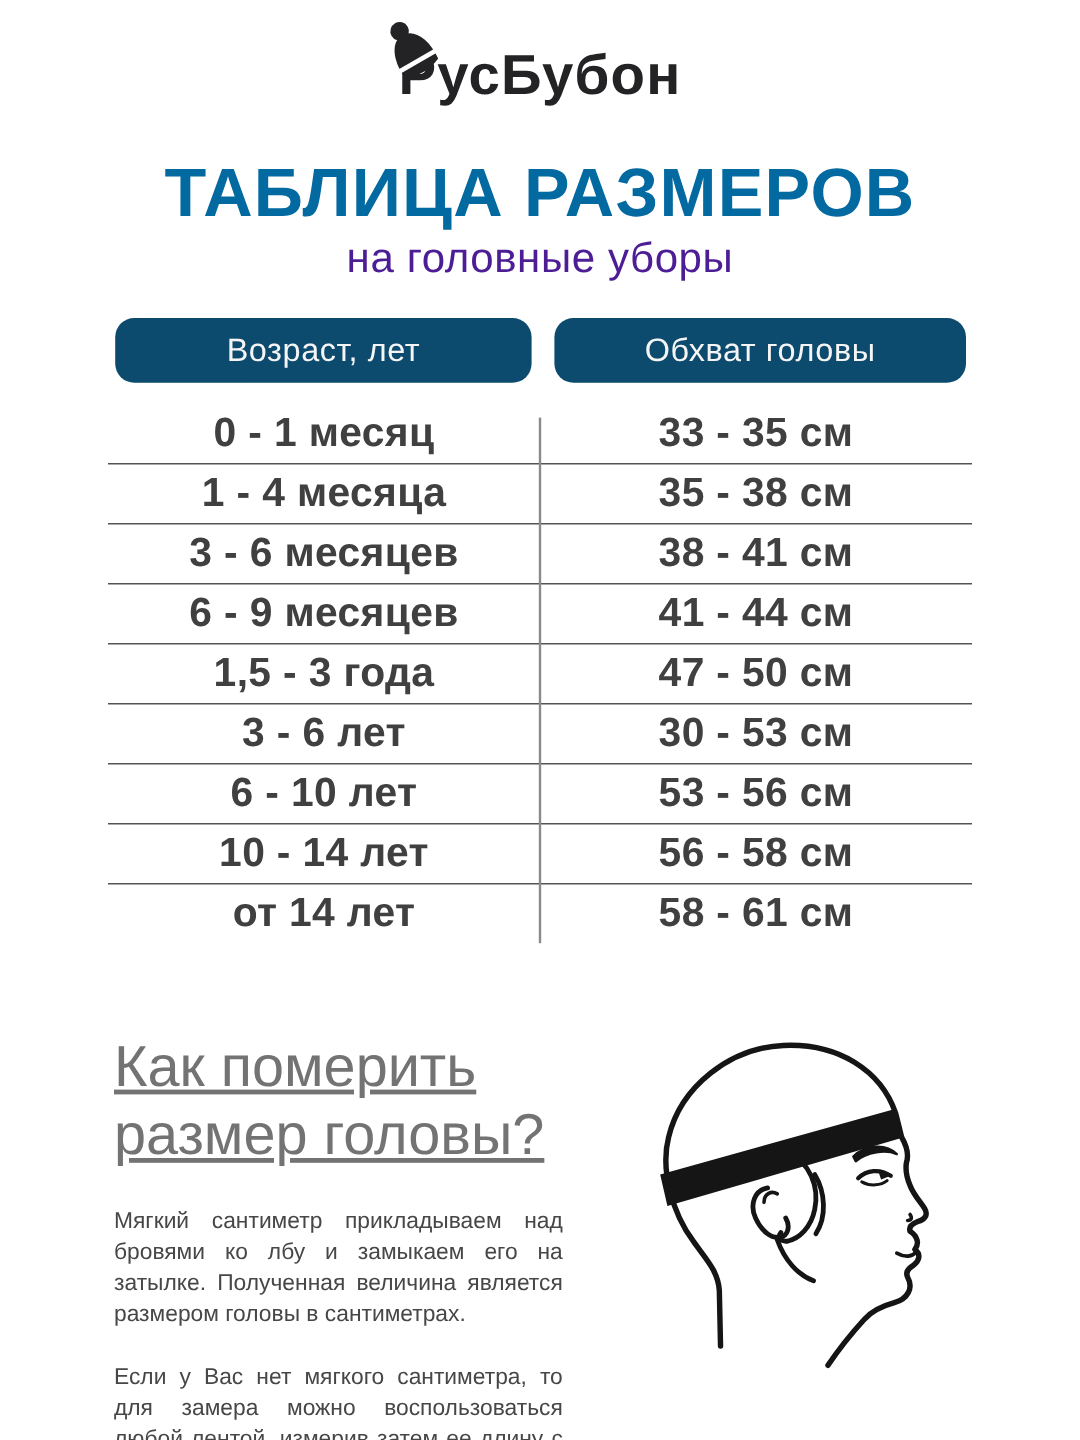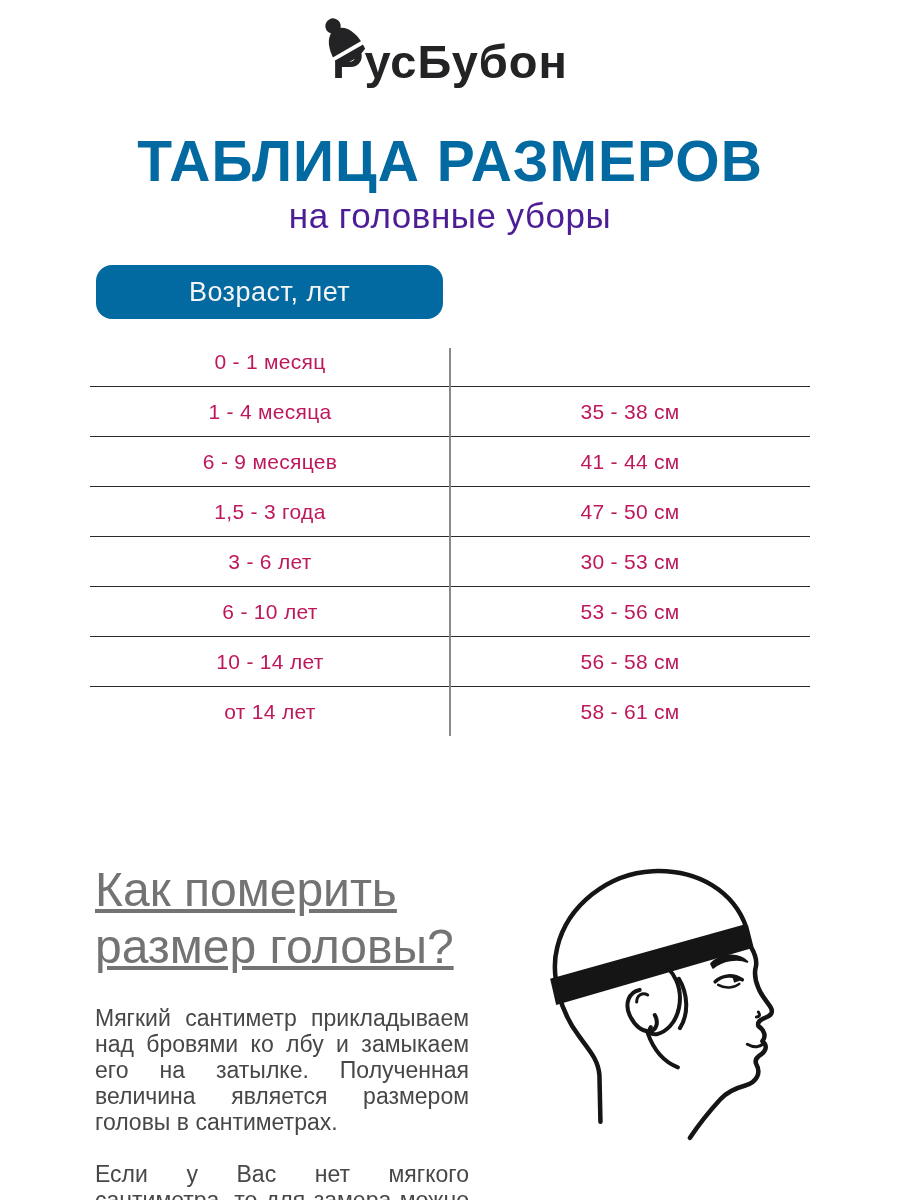--- a/index.html
+++ b/index.html
@@ -11,36 +11,36 @@
   .logo{position:absolute;top:34px;left:0;right:0;text-align:center;}
   .logo-wrap{position:relative;display:inline-block;}
   .logo-text{font-size:47px;font-weight:800;letter-spacing:1px;color:#232325;}
   .logo-hat{position:absolute;left:-16px;top:-22px;width:58px;height:58px;}
   
   .title{position:absolute;top:128px;left:0;right:0;margin:0;text-align:center;
     font-size:57px;font-weight:800;letter-spacing:1px;color:#0369a1;}
   .subtitle{position:absolute;top:196px;left:0;right:0;text-align:center;
     font-size:35px;font-weight:400;letter-spacing:0.5px;color:#4c1d95;}
   
-  .pill{position:absolute;top:265px;height:54px;background:#0369a1;border-radius:16px;
+  .pill{position:absolute;top:265px;height:54px;background:#0c4a6e;border-radius:16px;
     display:flex;align-items:center;justify-content:center;
     color:#f5f5f5;font-size:27px;letter-spacing:0.5px;}
   .pill-left{left:96px;width:347px;}
   .pill-right{left:462px;width:343px;}
   
   .table{position:absolute;left:90px;top:337px;width:720px;}
   .trow{display:flex;height:49px;border-bottom:1px solid #2a2a2a;}
   .trow:last-child{border-bottom:none;justify-content:center;}
   .cell{width:50%;display:flex;align-items:center;justify-content:center;
-    font-size:21px;color:#be185d;letter-spacing:0.3px;}
+    font-size:34px;color:#404040;letter-spacing:0.3px;font-weight:bold;}
   .vline{position:absolute;left:50%;top:11px;bottom:0;width:2px;margin-left:-1px;background:#8a8a8a;}
   
   .howto{position:absolute;left:95px;top:862px;width:374px;}
   .howto h2{margin:0 0 30px 0;font-size:48px;font-weight:400;line-height:1.18;color:#737373;text-decoration:underline;}
-  .howto p{margin:0 0 26px 0;font-size:23px;line-height:26px;text-align:justify;color:#474747;}
+  .howto p{margin:0 0 26px 0;font-size:19px;line-height:26px;text-align:justify;color:#474747;}
   
   .head-illustration{position:absolute;left:526px;top:850px;width:334px;height:314px;}
   .head-illustration svg{width:100%;height:100%;}
 </style>
 </head>
 <body>
 
 <div class="page">
 
   <header class="logo">
@@ -55,29 +55,35 @@
         </svg>
       </span>
       <span class="logo-text">РусБубон</span>
     </span>
   </header>
 
   <h1 class="title">ТАБЛИЦА РАЗМЕРОВ</h1>
   <div class="subtitle">на головные уборы</div>
 
   <div class="pill pill-left">Возраст, лет</div>
+  <div class="pill pill-right">Обхват головы</div>
 
   <div class="table">
     <div class="vline"></div>
     <div class="trow">
       <div class="cell">0 - 1 месяц</div>
+      <div class="cell">33 - 35 см</div>
     </div>
     <div class="trow">
       <div class="cell">1 - 4 месяца</div>
       <div class="cell">35 - 38 см</div>
+    </div>
+    <div class="trow">
+      <div class="cell">3 - 6 месяцев</div>
+      <div class="cell">38 - 41 см</div>
     </div>
     <div class="trow">
       <div class="cell">6 - 9 месяцев</div>
       <div class="cell">41 - 44 см</div>
     </div>
     <div class="trow">
       <div class="cell">1,5 - 3 года</div>
       <div class="cell">47 - 50 см</div>
     </div>
     <div class="trow">

